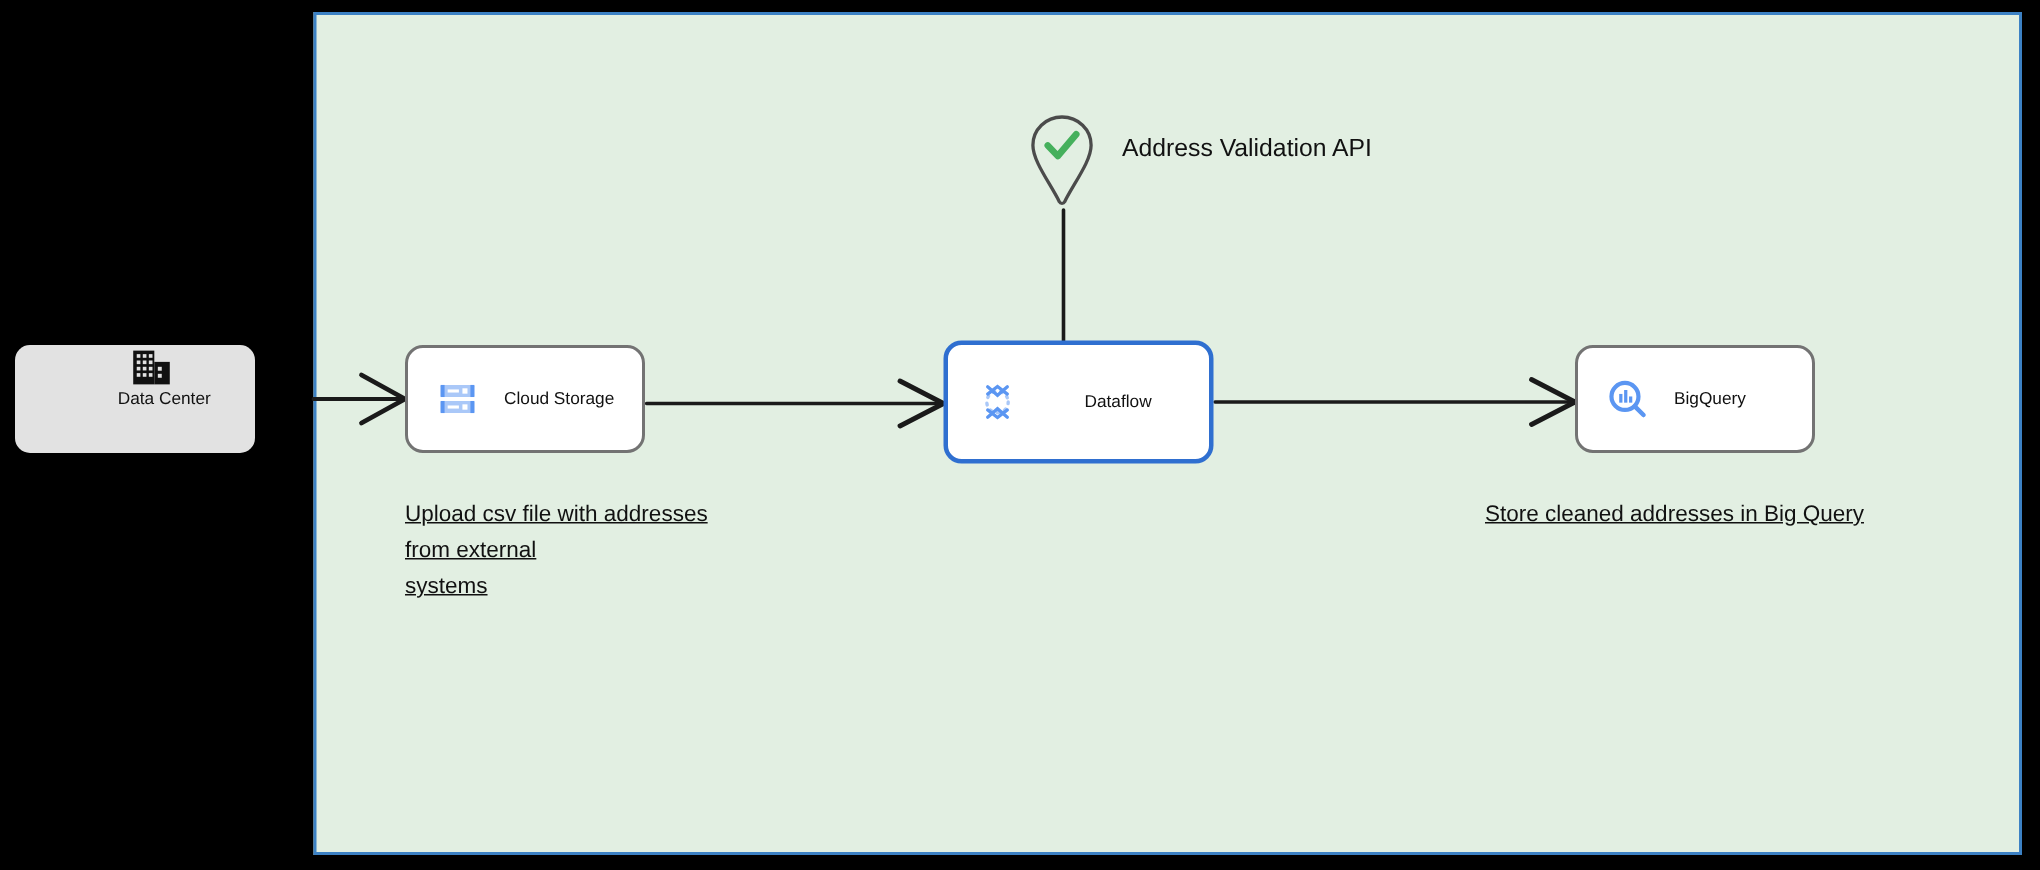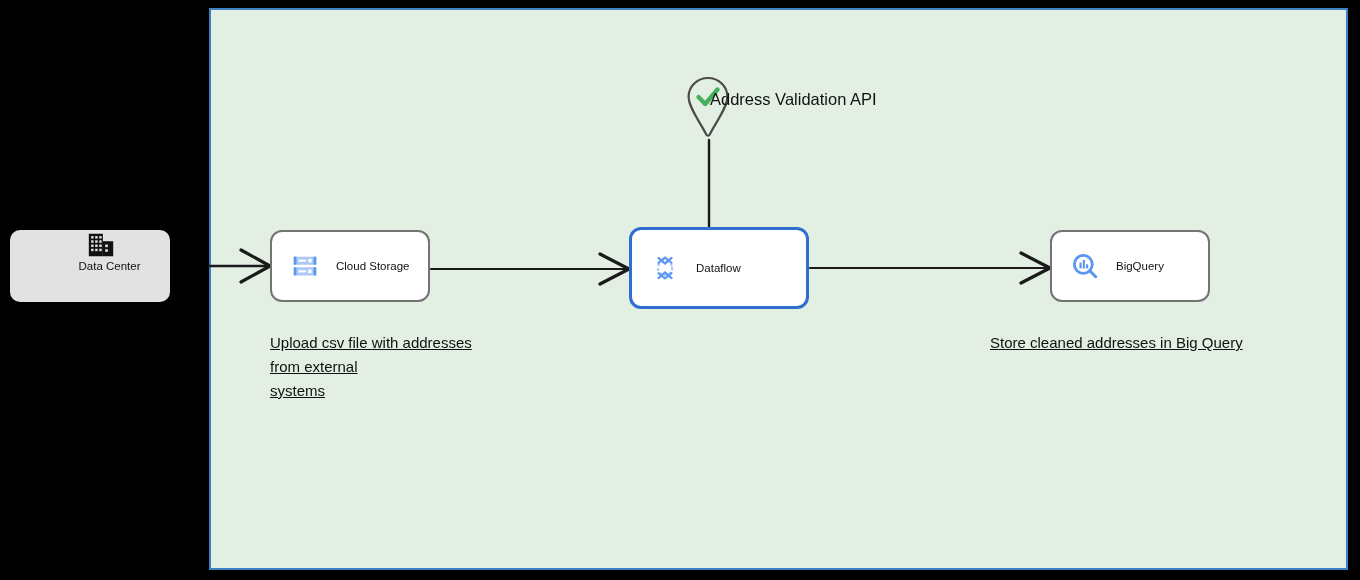--- a/index.html
+++ b/index.html
@@ -57,20 +57,21 @@
     border: 2px solid #737373;
     border-radius: 12px;
     box-sizing: border-box;
     display: flex;
     align-items: center;
     padding-left: 18px;
   }
   .gcp-node.selected {
     border-width: 3px;
     border-color: #2f6fd0;
+    gap: 27px;
   }
   .gcp-node .node-label {
     font-size: 11.5px;
     color: #111111;
     margin-left: 16px;
     white-space: nowrap;
   }
 
   #node-cloud-storage { left: 270px; top: 230px; width: 160px; height: 72px; }
   #node-dataflow      { left: 629px; top: 227px; width: 180px; height: 82px; }
@@ -86,21 +87,21 @@
   
   #api-marker {
     position: absolute;
     left: 686px;
     top: 76px;
     width: 44px;
     height: 62px;
   }
   #api-label {
     position: absolute;
-    left: 710px;
+    left: 748px;
     top: 88px;
     font-size: 16.5px;
     line-height: 23px;
     color: #111111;
     width: 190px;
   }
 
   
   .caption {
     position: absolute;

